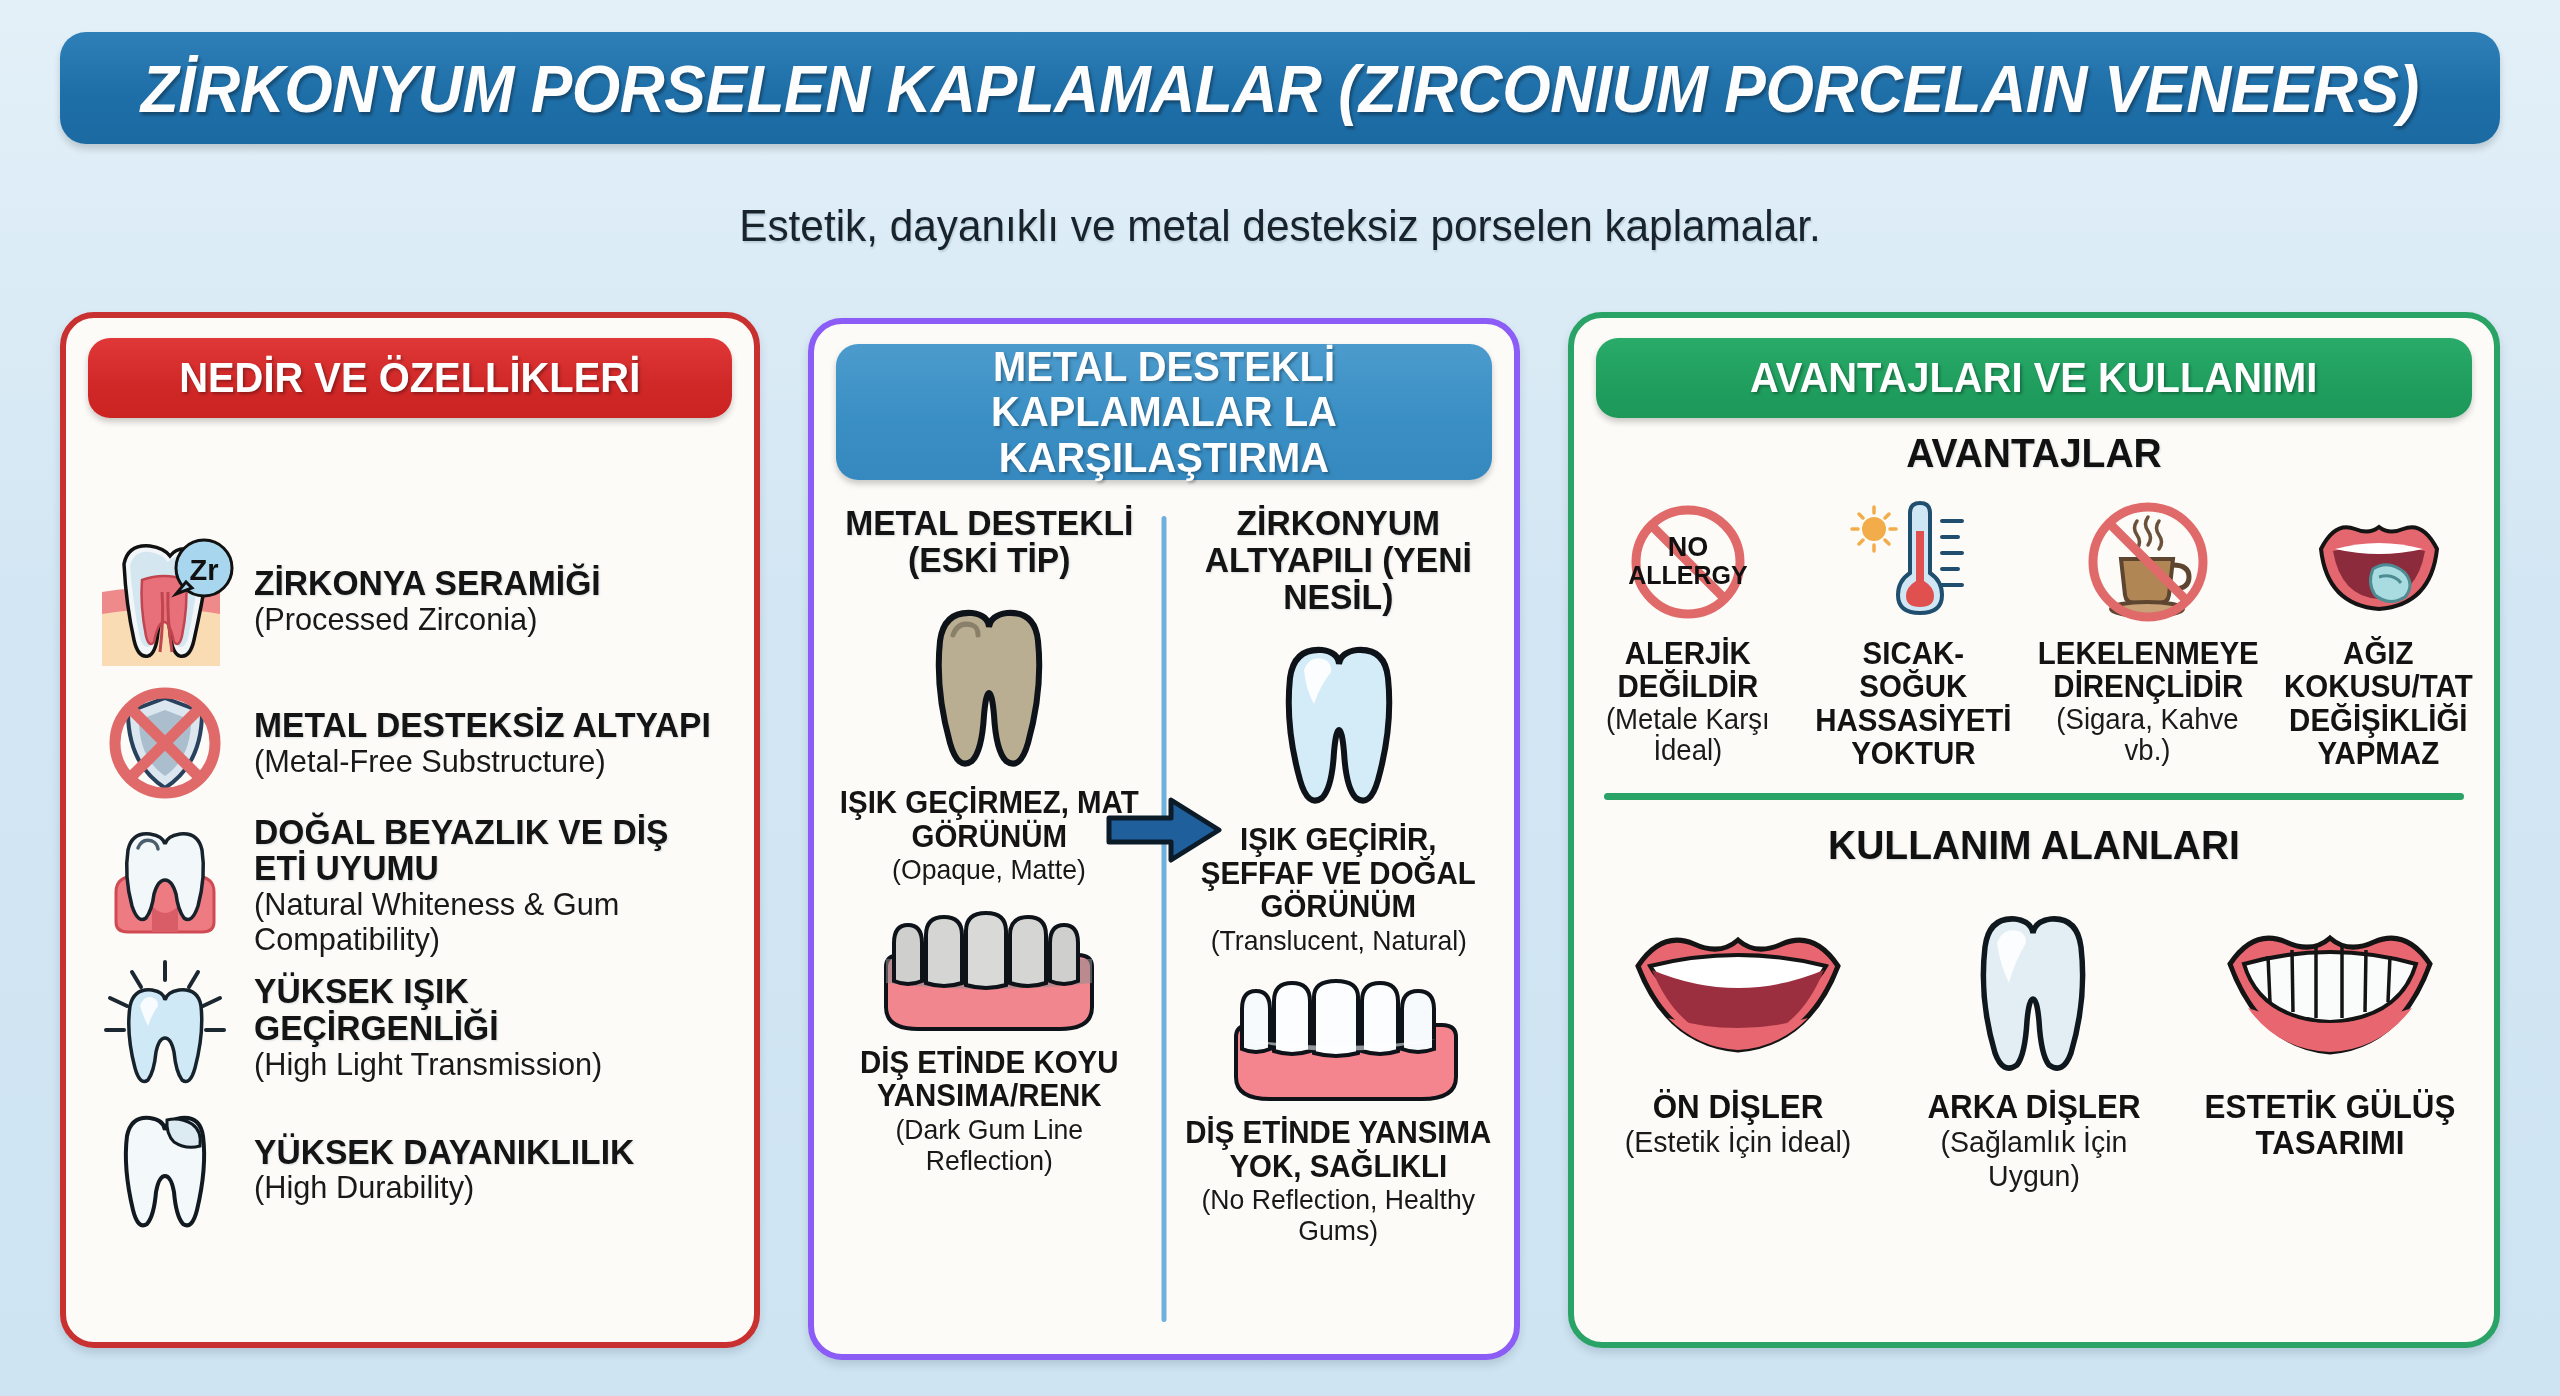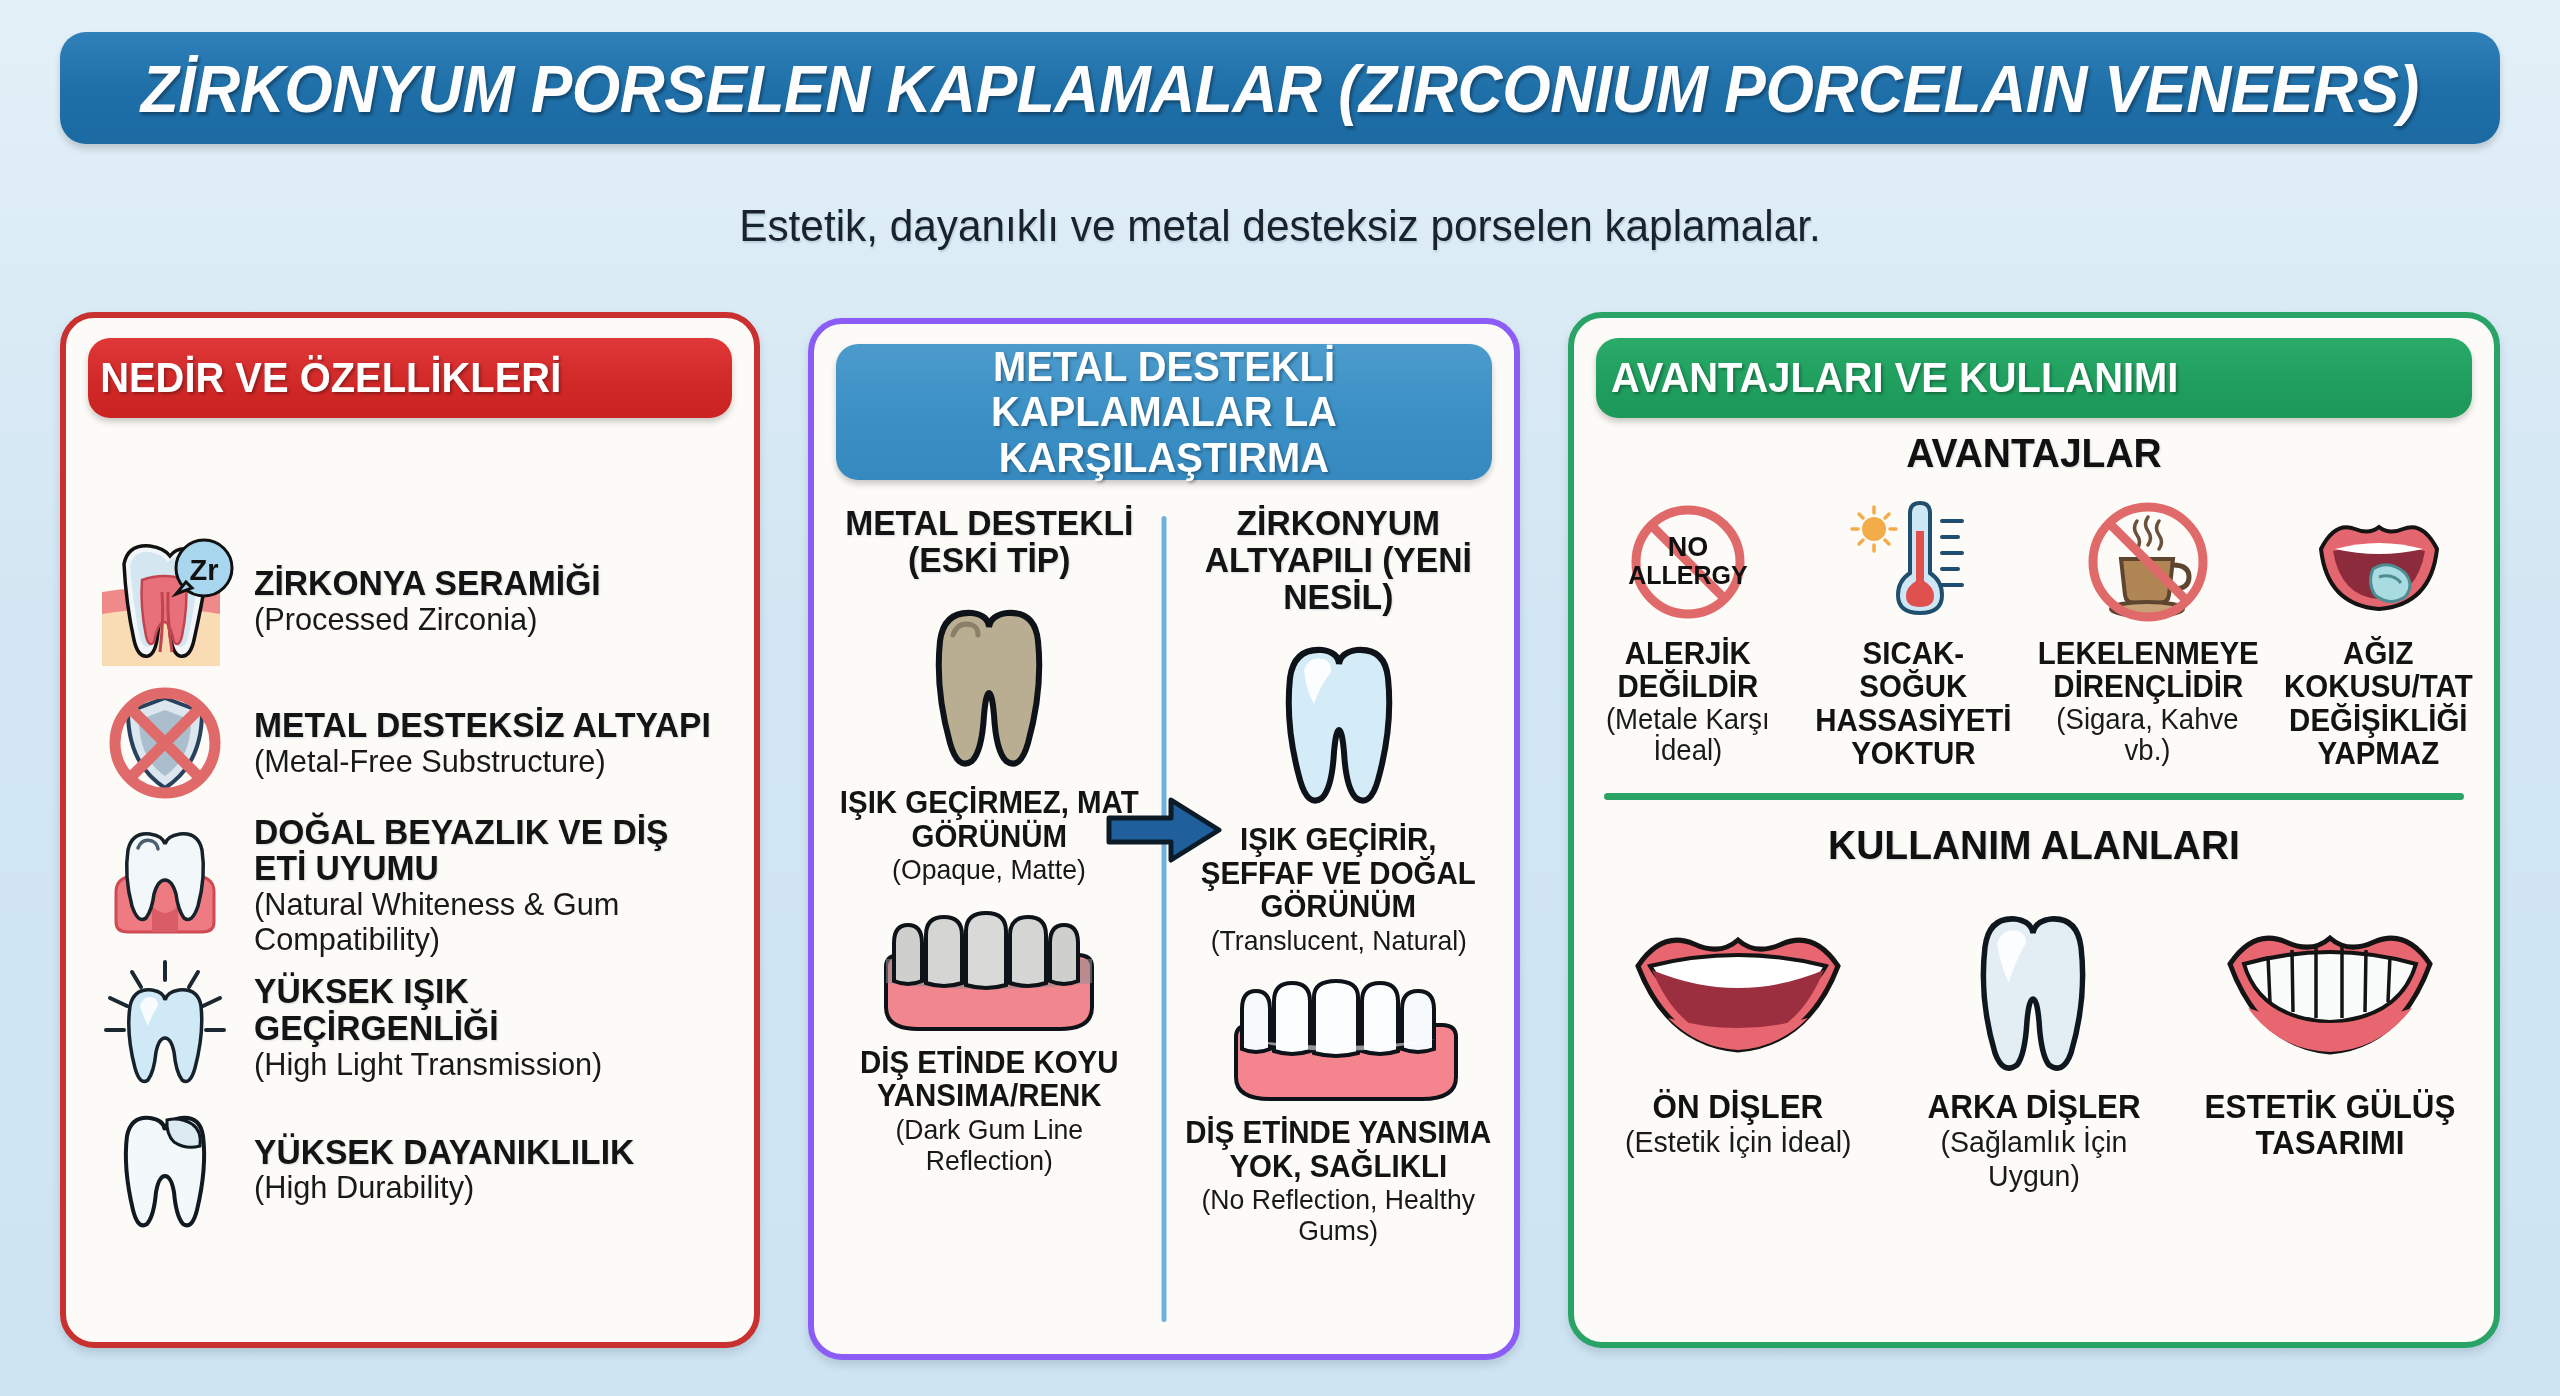--- a/index.html
+++ b/index.html
@@ -52,21 +52,21 @@
     box-shadow: 0 5px 9px rgba(60,90,110,0.2);
   }
   #card-features  { left: 60px;   top: 312px;  width: 700px;  height: 1036px; border: 6px solid #c93030; }
   #card-compare   { left: 808px;  top: 318px;  width: 712px;  height: 1042px; border: 6px solid #8b5cf6; }
   #card-advantage { left: 1568px; top: 312px;  width: 932px;  height: 1036px; border: 6px solid #2aa366; }
 
   .card-head {
     position: absolute;
     left: 22px; right: 22px; top: 20px;
     border-radius: 22px;
-    display: flex; align-items: center; 
+    display: flex; align-items: center; justify-content: center;
     text-align: center;
     box-shadow: 0 4px 6px rgba(0,0,0,0.2);
   }
   .card-head .htxt {
     color: #fff;
     font-weight: bold;
     font-size: 42px;
     line-height: 1.08;
     transform: scaleX(0.95);
     text-shadow: 2px 2px 3px rgba(0,0,0,0.3);
@@ -151,21 +151,21 @@
   .adv-title {
     margin-top: 10px; text-align: center; font-size: 31px; font-weight: bold;
     color: #131313; line-height: 1.08; transform: scaleX(0.95);
   }
   .adv-sub {
     text-align: center; font-size: 29px; color: #1a1a1a; line-height: 1.08;
     transform: scaleX(0.95);
   }
   #adv-divider { height: 7px; background: #2aa366; border-radius: 4px; margin: 22px 14px 0 14px; }
   #use-grid { display: flex; justify-content: space-around; align-items: flex-start; margin-top: 26px; }
-  .use-item { width: 270px; display: flex; flex-direction: column; align-items: center; }
+  .use-item { width: 270px; display: flex; flex-direction: column; }
   .use-icon { height: 188px; display: flex; align-items: center; justify-content: center; }
   .use-title {
     margin-top: 6px; text-align: center; font-size: 33px; font-weight: bold;
     color: #121212; line-height: 1.08; transform: scaleX(0.95);
   }
   .use-sub { text-align: center; font-size: 30px; color: #1a1a1a; transform: scaleX(0.95); }
 
   svg { display: block; overflow: visible; }
 </style>
 </head>

